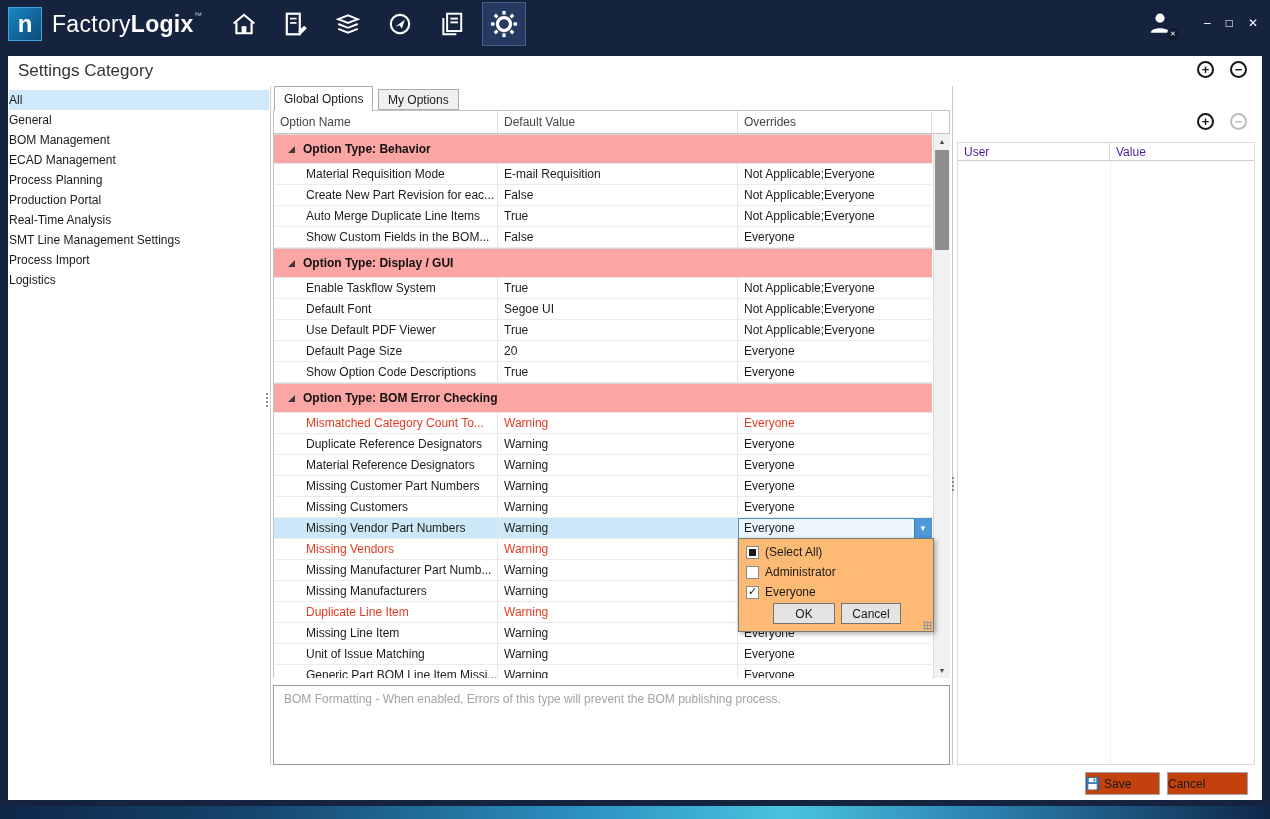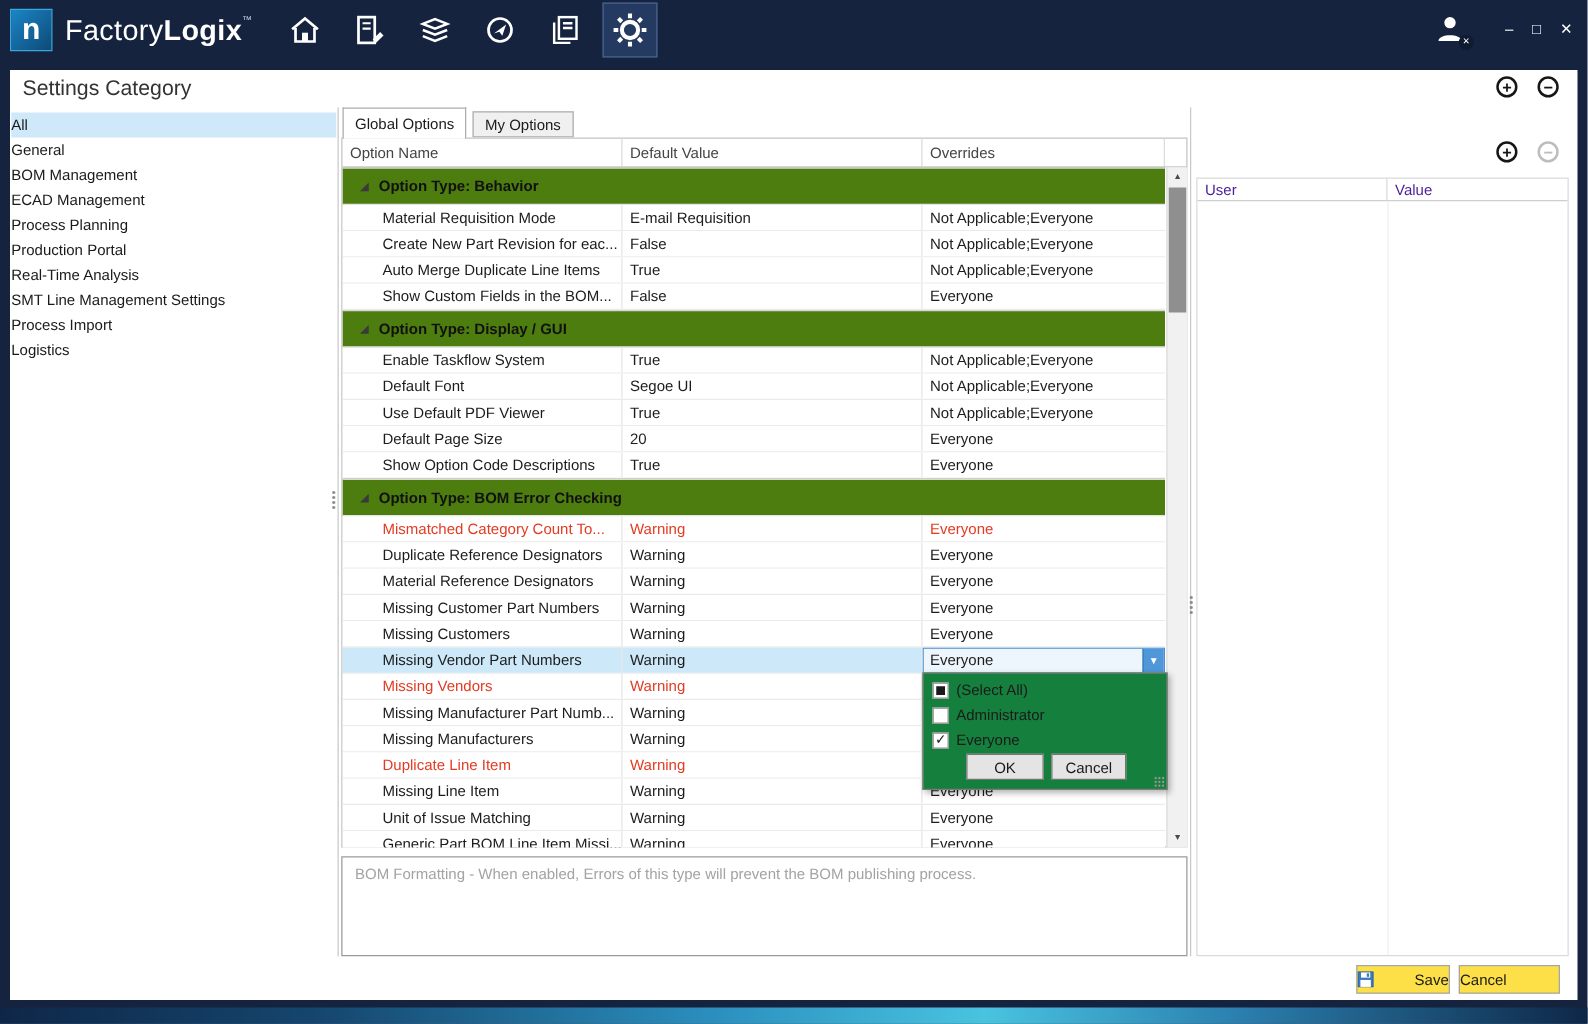--- a/index.html
+++ b/index.html
@@ -44,42 +44,42 @@
   .tab{position:absolute;font-size:12px;color:#1a1a1a;background:#f0f0f0;border:1px solid #acacac;
        display:flex;align-items:center;padding:0 9px;white-space:nowrap}
   .tab.active{background:#fff;border-bottom:none;z-index:3}
 
   
   .grid{position:absolute;left:265px;top:54px;width:677px;height:568px;border:1px solid #c3c3c3;background:#fff}
   .ghead{display:flex;height:23px;border-bottom:1px solid #c6c6c6;font-size:12px;color:#444}
   .gh{display:flex;align-items:center;padding-left:6px;border-right:1px solid #dcdcdc;overflow:hidden;white-space:nowrap}
   .gh1{width:224px}.gh2{width:240px}.gh3{width:194px}.gh4{width:16px;border-right:none}
   .gbody{position:absolute;left:0;top:23px;width:658px;height:544px;overflow:hidden}
-  .grow{height:30px;display:flex;align-items:center;background:#4d7c0f;border-top:1px solid #d7d7d7;
+  .grow{height:30px;display:flex;align-items:center;background:#fca5a5;border-top:1px solid #d7d7d7;
         border-bottom:1px solid #e6e6e6;font-size:12px;font-weight:bold;color:#111}
   .tri{width:0;height:0;border-bottom:7px solid #3a3a3a;border-left:7px solid transparent;margin:0 8px 0 14px}
   .row{height:21px;display:flex;border-bottom:1px solid #ebebeb;font-size:12px;color:#1c1c1c;background:#fff}
   .row.err{color:#e33b22}
   .row.sel{background:#cde8f8}
   .c{display:flex;align-items:center;padding-left:6px;border-right:1px solid #e6e6e6;overflow:hidden;white-space:nowrap}
   .c1{width:224px;padding-left:32px}.c2{width:240px}.c3{width:194px;border-right:none}
   .row.sel .c3{padding:0}
   .combo{width:194px;height:21px;display:flex;border:1px solid #4a8fcf;background:#eef6fd}
   .ctext{flex:1;display:flex;align-items:center;padding-left:5px;font-size:12px;color:#1c1c1c}
   .cbtn{width:17px;background:#4f97d9;border-left:1px solid #3a7cbd;color:#fff;font-size:8px;
         display:flex;align-items:center;justify-content:center}
 
   
   .sb{position:absolute;left:659px;top:23px;width:17px;height:544px;background:#f1f1f1;border-left:1px solid #dcdcdc}
   .sbtn{position:absolute;left:0;width:16px;height:15px;color:#4a4a4a;font-size:7px;text-align:center;line-height:15px}
   .sb-up{top:0}.sb-dn{bottom:0}
   .sthumb{position:absolute;left:1px;top:16px;width:14px;height:100px;background:#8f8f8f}
 
   
-  .popup{position:absolute;left:730px;top:482px;width:196px;height:94px;background:#15803d;border:1px solid #7a7a7a;
+  .popup{position:absolute;left:730px;top:482px;width:196px;height:94px;background:#fdba74;border:1px solid #7a7a7a;
          box-shadow:2px 2px 5px rgba(0,0,0,.3);z-index:20}
   .pitems{position:absolute;left:0;top:3px;width:100%}
   .pitem{height:20px;display:flex;align-items:center;padding-left:7px;font-size:12px;color:#1a1a1a}
   .cb{width:13px;height:13px;border:1px solid #8a8a8a;background:#fff;margin-right:6px;position:relative;flex:none}
   .cb.indeterminate::after{content:"";position:absolute;left:2px;top:2px;width:7px;height:7px;background:#1a1a1a}
   .cb.checked::after{content:"✓";position:absolute;left:1px;top:-2px;font-size:11px;color:#1a1a1a}
   .pbtn{position:absolute;top:64px;height:21px;background:#e4e4e4;border:1px solid #737373;font-size:12px;
         color:#1a1a1a;display:flex;align-items:center;justify-content:center}
   .pbtn.ok{left:34px;width:62px}
   .pbtn.cancel{left:102px;width:60px}
@@ -89,22 +89,22 @@
   
   .rgrid{position:absolute;left:949px;top:86px;width:298px;height:623px;border:1px solid #dadada;background:#fff}
   .rghead{display:flex;height:18px;border-bottom:1px solid #cfcfcf;font-size:12px;color:#4c1d95}
   .rgc{display:flex;align-items:center;padding-left:6px;border-right:1px solid #dadada;overflow:hidden}
   .rgc1{width:152px}.rgc2{flex:1;border-right:none}
   .rcol{position:absolute;left:152px;top:18px;bottom:0;width:1px;background:#efefef}
 
   
   .desc{position:absolute;left:265px;top:629px;width:677px;height:80px;border:1px solid #9a9a9a;background:#fff;
         font-size:12px;color:#a3a3a3;padding:6px 10px;overflow:hidden}
-  .btn{position:absolute;top:716px;height:23px;background:#fde047;border:1px solid #a6a6a6;font-size:12px;
-       color:#1a1a1a;display:flex;align-items:center;justify-content:space-between;gap:16px}
+  .btn{position:absolute;top:716px;height:23px;background:#c2410c;border:1px solid #a6a6a6;font-size:12px;
+       color:#1a1a1a;display:flex;align-items:center;justify-content:flex-start;gap:5px}
   .btn.save{left:1077px;width:75px}
   .btn.cancel{left:1159px;width:81px}
 
   .strip{position:absolute;bottom:0;left:0;width:100%;height:13px;
          background:linear-gradient(90deg,#0e2748 0%,#15466e 20%,#2b8fbe 45%,#49c3e0 62%,#2b7fae 78%,#0e2748 100%)}
 </style>
 </head>
 <body>
 
 <div class="titlebar">

